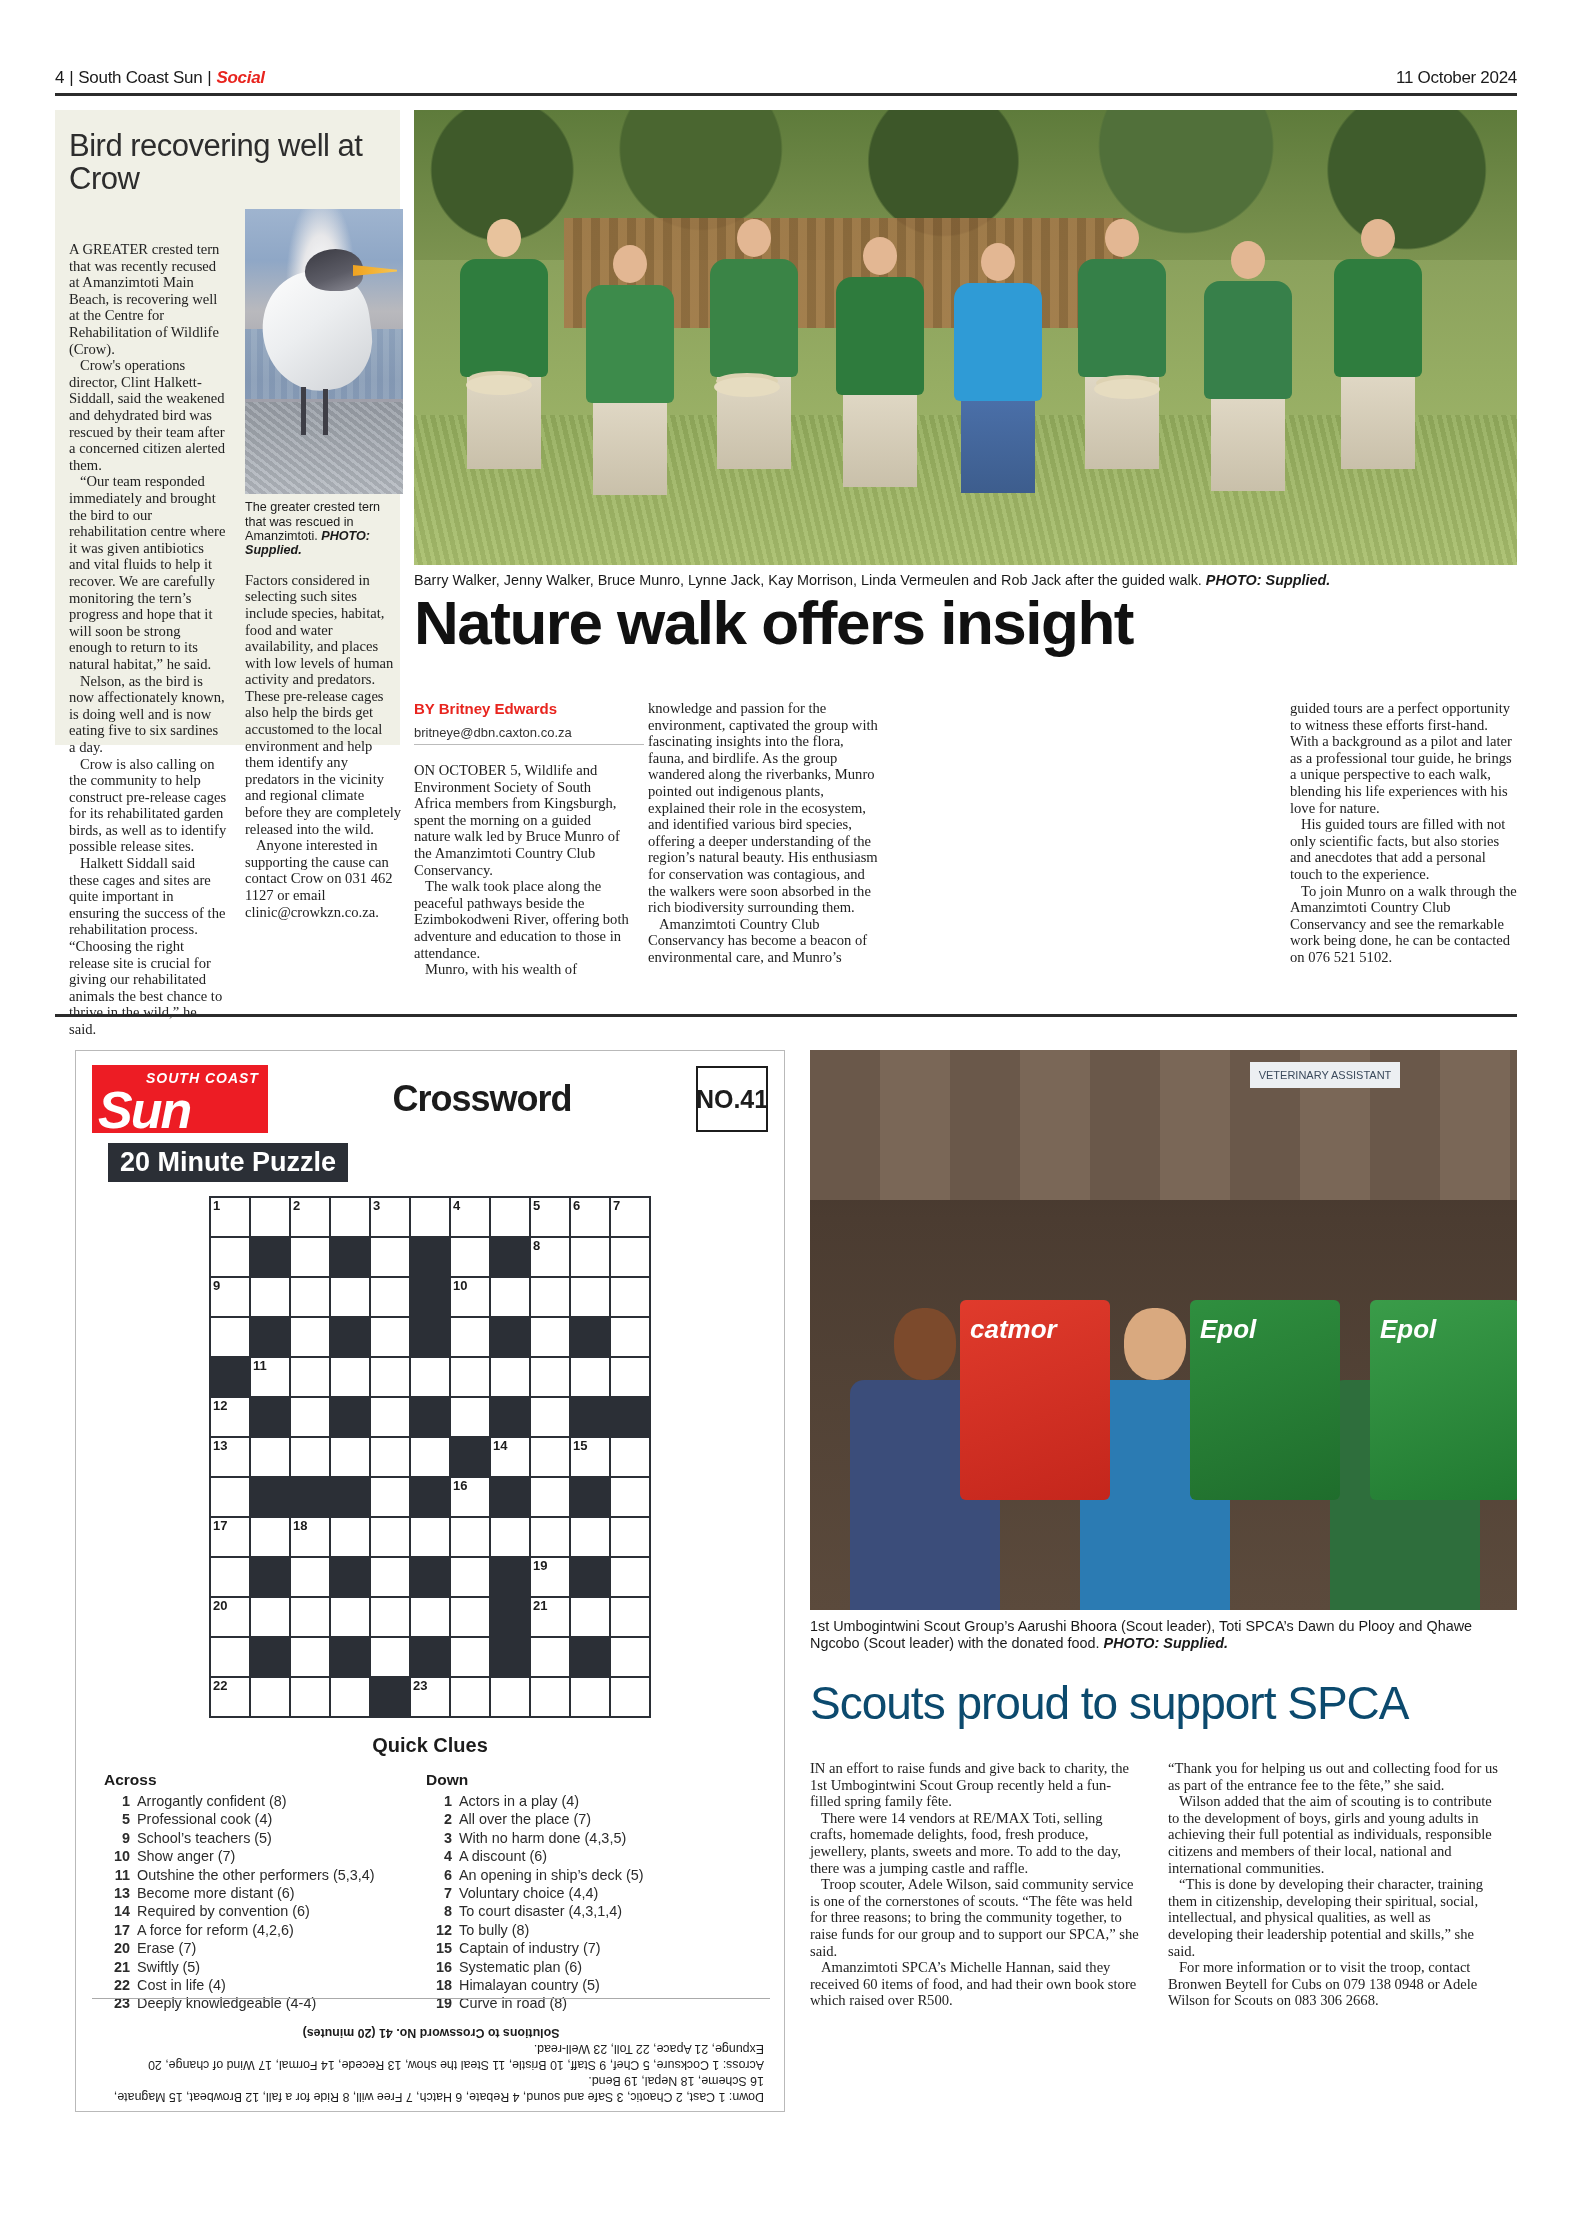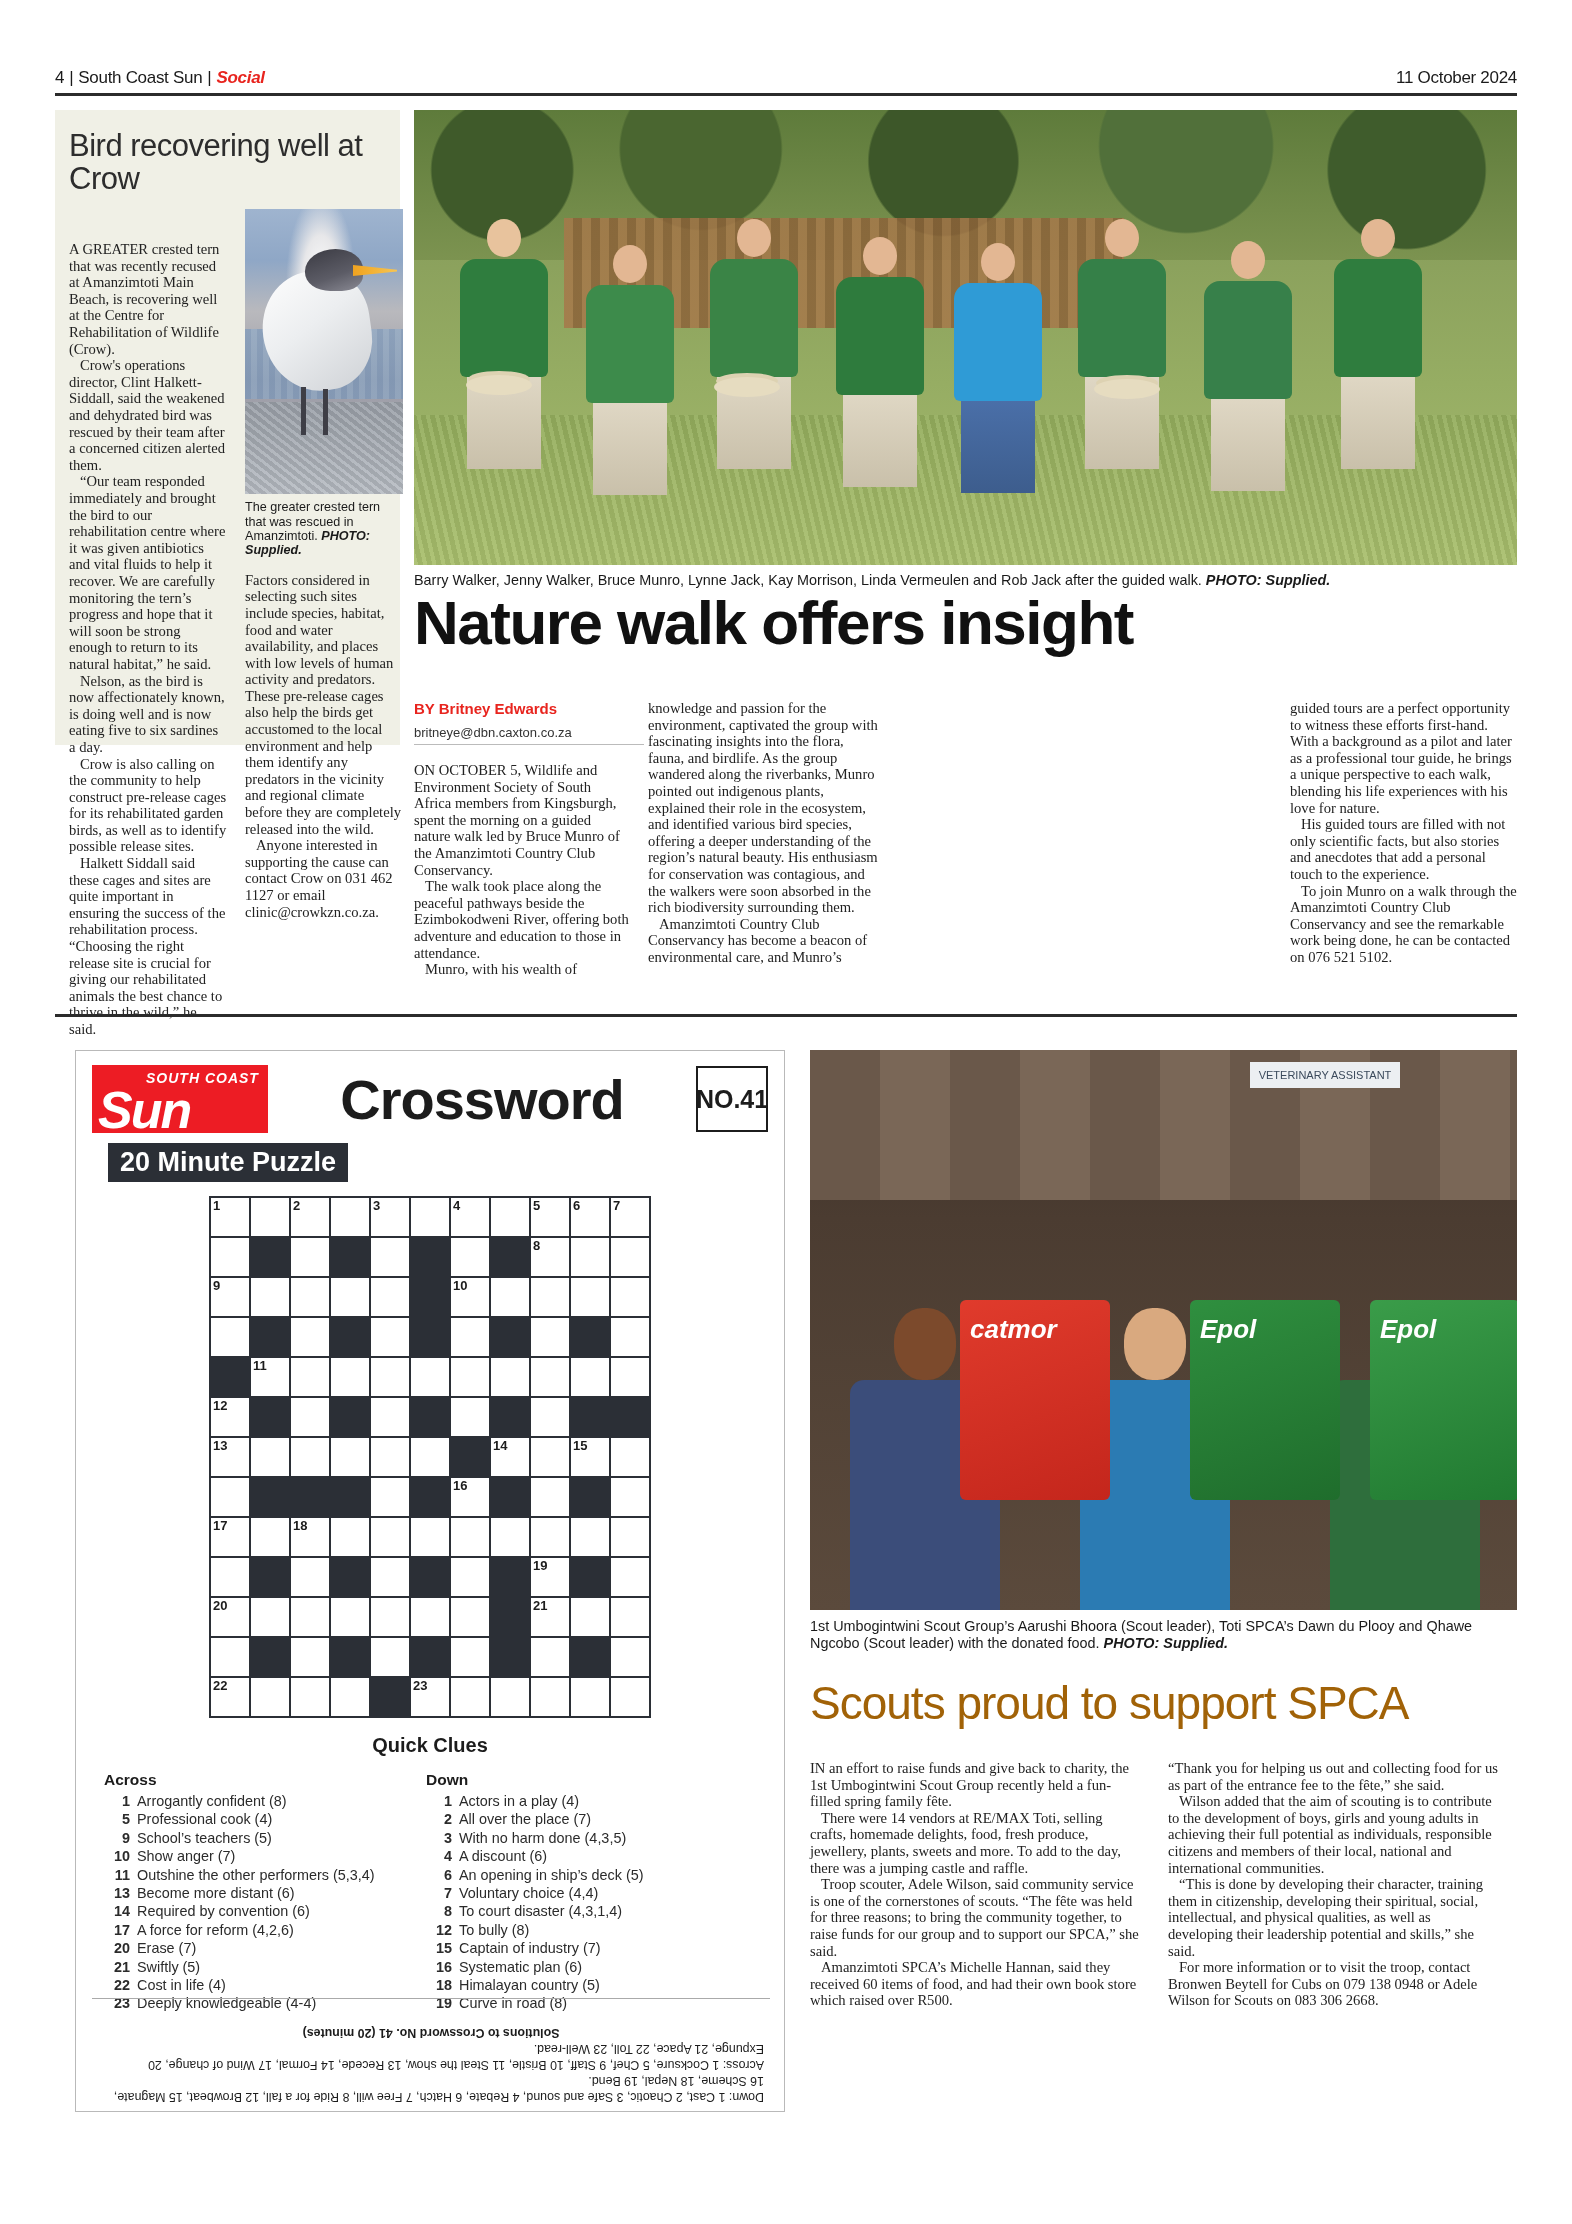--- a/index.html
+++ b/index.html
@@ -170,21 +170,21 @@
     position:absolute; left:54px; top:5px;
     font-family:"Liberation Sans", sans-serif; font-style:italic; font-weight:bold;
     font-size:14px; color:#fff; letter-spacing:1px;
   }
   .sunlogo .sn {
     position:absolute; left:6px; top:20px;
     font-family:"Liberation Sans", sans-serif; font-style:italic; font-weight:bold;
     font-size:52px; line-height:50px; color:#fff; letter-spacing:-2px;
   }
   .xword-title {
-    font-family:"Liberation Sans", sans-serif; font-weight:bold; font-size:56px;
+    font-family:"Liberation Sans", sans-serif; font-weight:bold; font-size:36px;
     color:#1c1c1c; letter-spacing:-1px; flex:1; text-align:center;
   }
   .xno {
     border:2px solid #1c1c1c; width:72px; height:66px; flex:none;
     font-family:"Liberation Sans", sans-serif; font-weight:bold; font-size:25px; line-height:27px;
     color:#1c1c1c; display:flex; flex-direction:row; align-items:center; justify-content:center;
   }
   .xbar {
     margin: 4px 16px 0 16px; background:#2b2f36; color:#fff;
     font-family:"Liberation Sans", sans-serif; font-weight:bold; font-size:27px;
@@ -240,21 +240,21 @@
 
   .scoutcaption {
     position:absolute; left:810px; top:1618px; width:707px;
     font-family:"Liberation Sans", sans-serif; font-size:14.4px; line-height:17.4px; color:#1a1a1a;
   }
   .scoutcaption .credit { font-style:italic; font-weight:bold; }
 
   .sc-head {
     position:absolute; left:810px; top:1680px; width:707px;
     font-family:"Liberation Sans Narrow","Liberation Sans",sans-serif;
-    font-size:46px; line-height:1; letter-spacing:-1px; color:#a16207; font-weight:400;
+    font-size:46px; line-height:1; letter-spacing:-1px; color:#0c4a6e; font-weight:400;
   }
   .sc-c1 { position:absolute; left:810px; top:1760px; width:330px; }
   .sc-c2 { position:absolute; left:1168px; top:1760px; width:330px; }
 
   .nw-col p, .sc-col p { margin:0; text-indent:11px; }
   .nw-col p.first, .sc-col p.first { text-indent:0; }
 </style>
 </head>
 <body>
 

